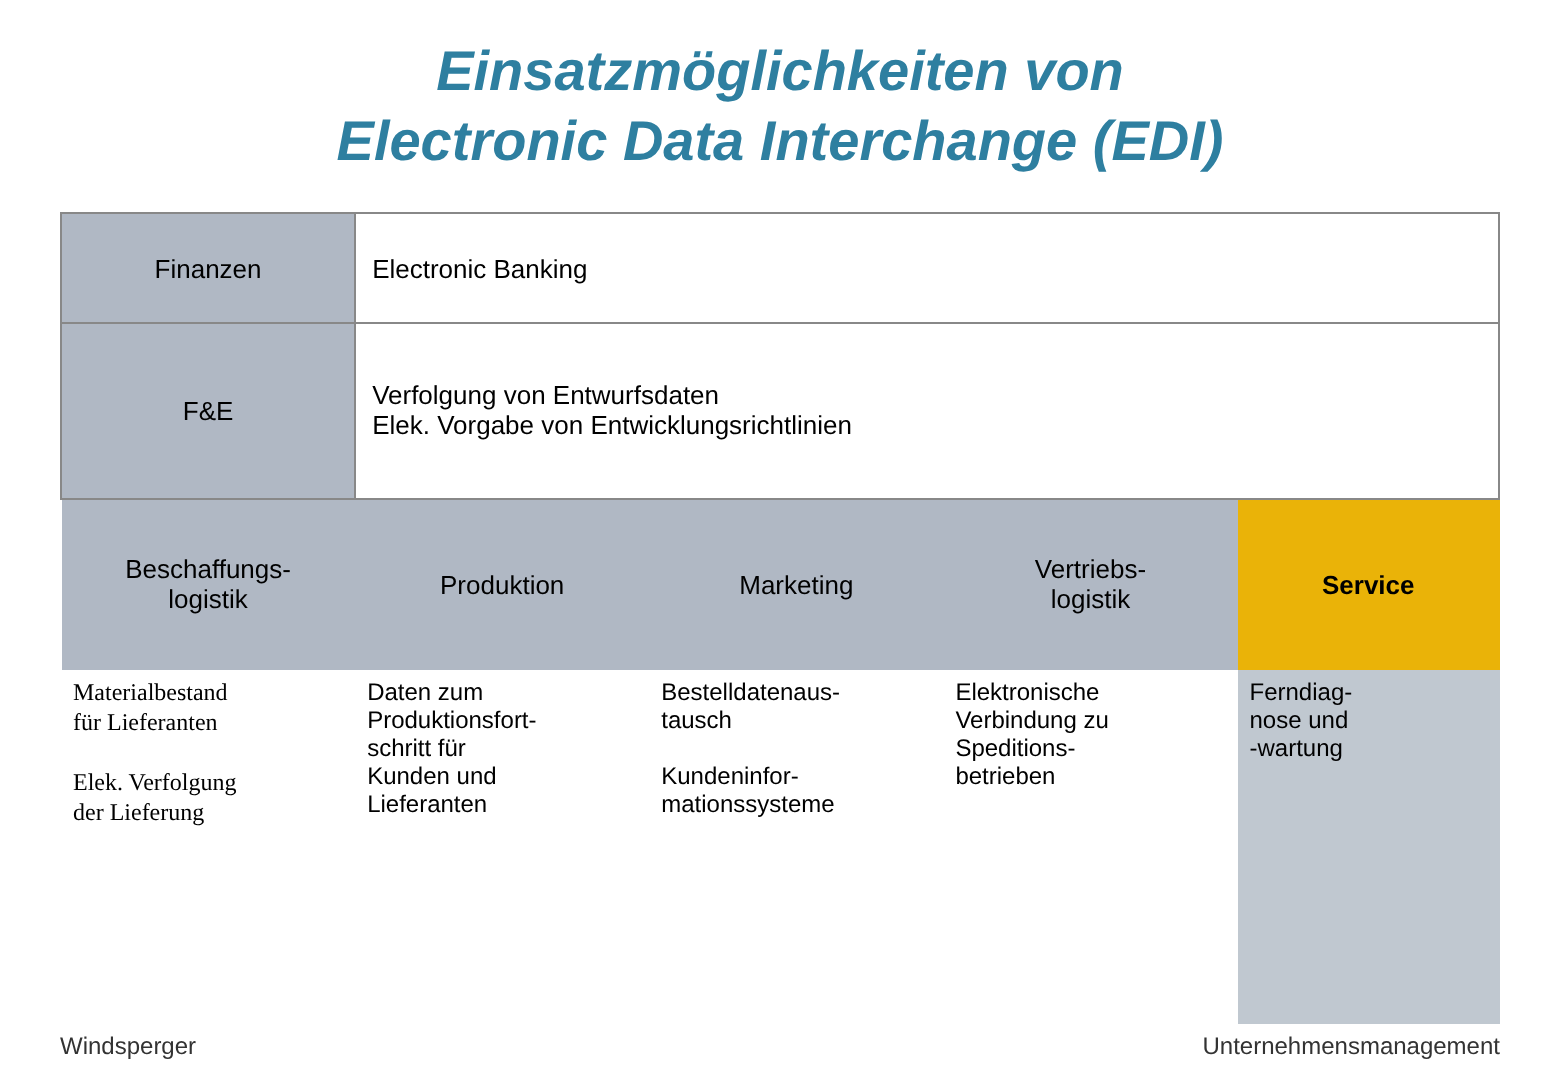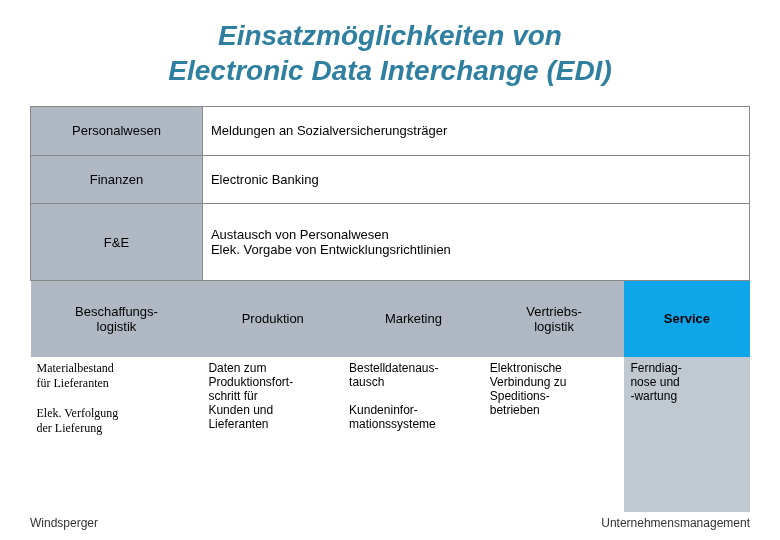--- a/index.html
+++ b/index.html
@@ -67,21 +67,21 @@
     }
 
     .col-data {
       background: #ffffff;
       font-size: 12px;
       vertical-align: top;
       padding: 4px 6px;
     }
 
     .service-col-header {
-      background: #0ea5e9;
+      background: #eab308;
       font-weight: bold;
       text-align: center;
       font-size: 13px;
       padding: 5px 6px;
     }
 
     .service-col-data {
       background: #c0c8d0;
       font-size: 12px;
       vertical-align: top;
@@ -103,34 +103,30 @@
 <div class="page">
 
   <div class="title">
     <span>Einsatzmöglichkeiten von</span><br>
     <span>Electronic Data Interchange (EDI)</span>
   </div>
 
   <table class="main-table">
 
     <tbody>
-        <tr class="row-personalwesen">
-      <td class="label-cell" style="width:22%;" colspan="1">Personalwesen</td>
-      <td class="content-cell" colspan="4">Meldungen an Sozialversicherungsträger</td>
-    </tr>
 
     <tr class="row-finanzen">
       <td class="label-cell" colspan="1">Finanzen</td>
       <td class="content-cell" colspan="4">Electronic Banking</td>
     </tr>
 
     <tr class="row-fue">
       <td class="label-cell" colspan="1">F&amp;E</td>
       <td class="content-cell" colspan="4">
-        <span>Austausch von Personalwesen</span><br>
+        <span>Verfolgung von Entwurfsdaten</span><br>
         <span>Elek. Vorgabe von Entwicklungsrichtlinien</span>
       </td>
     </tr>
 
     <tr>
       <td class="col-header" style="width:18%;">Beschaffungs-<br>logistik</td>
       <td class="col-header" style="width:18%;">Produktion</td>
       <td class="col-header" style="width:18%;">Marketing</td>
       <td class="col-header" style="width:18%;">Vertriebs-<br>logistik</td>
       <td class="service-col-header" style="width:16%;">Service</td>

